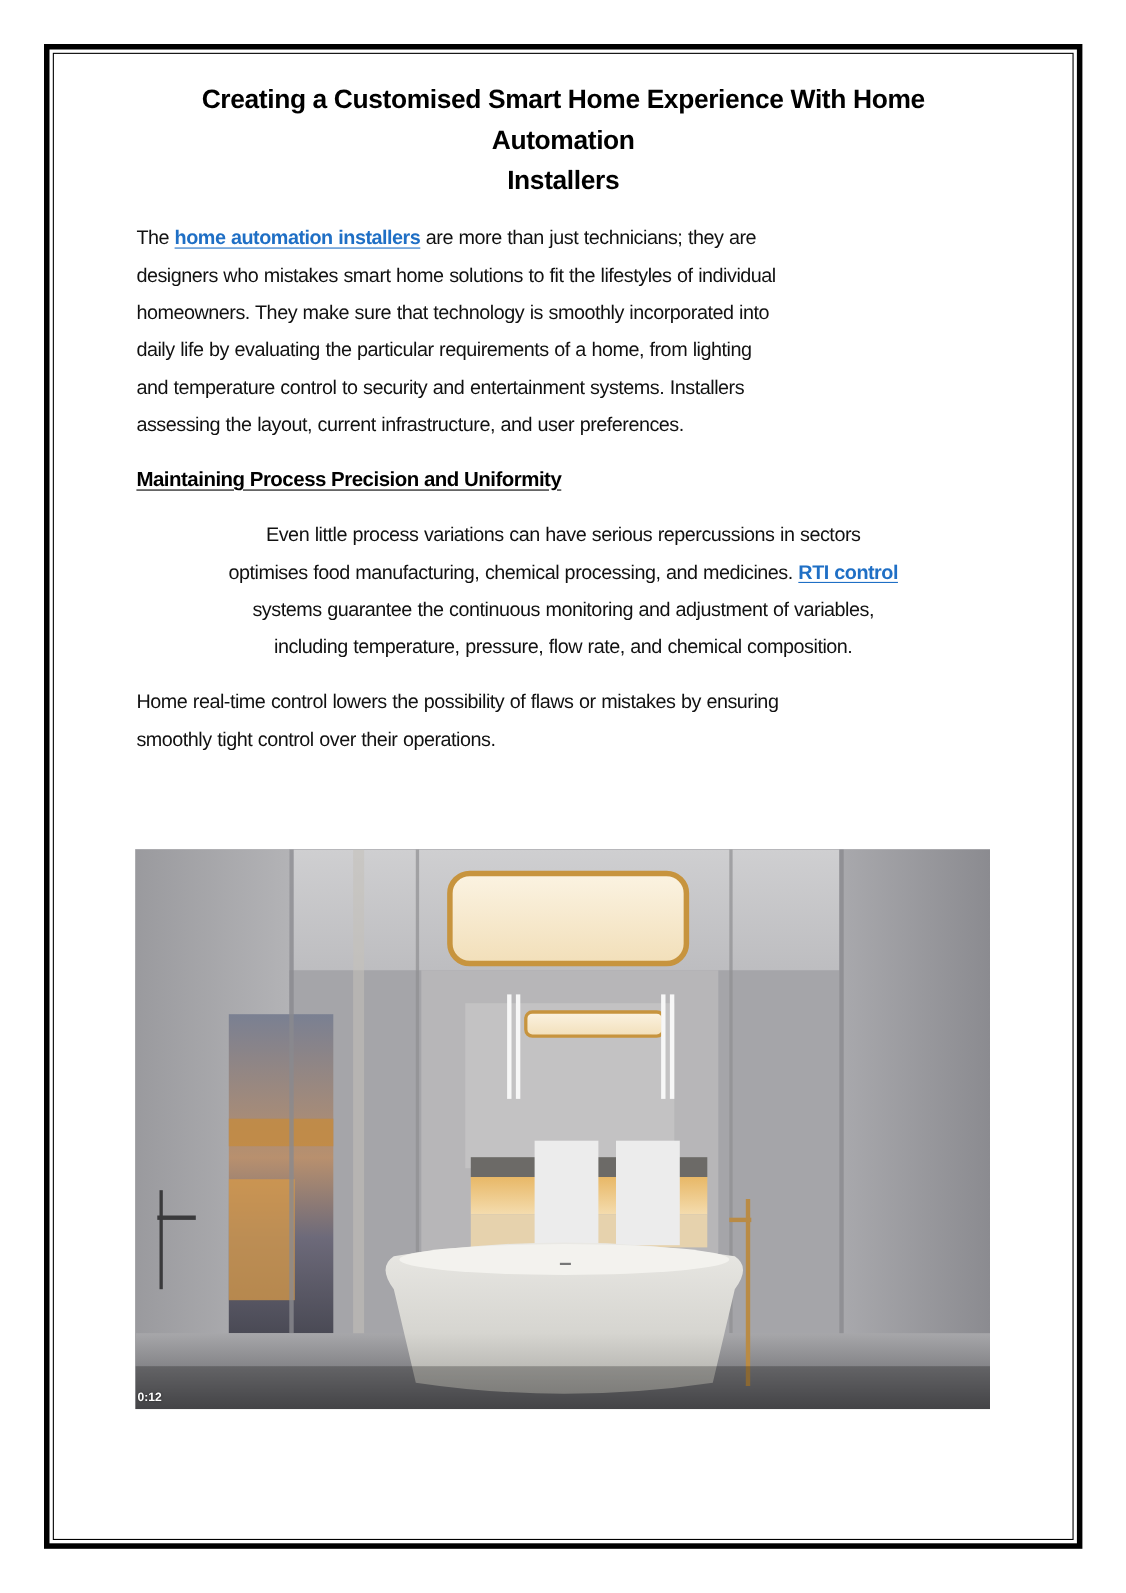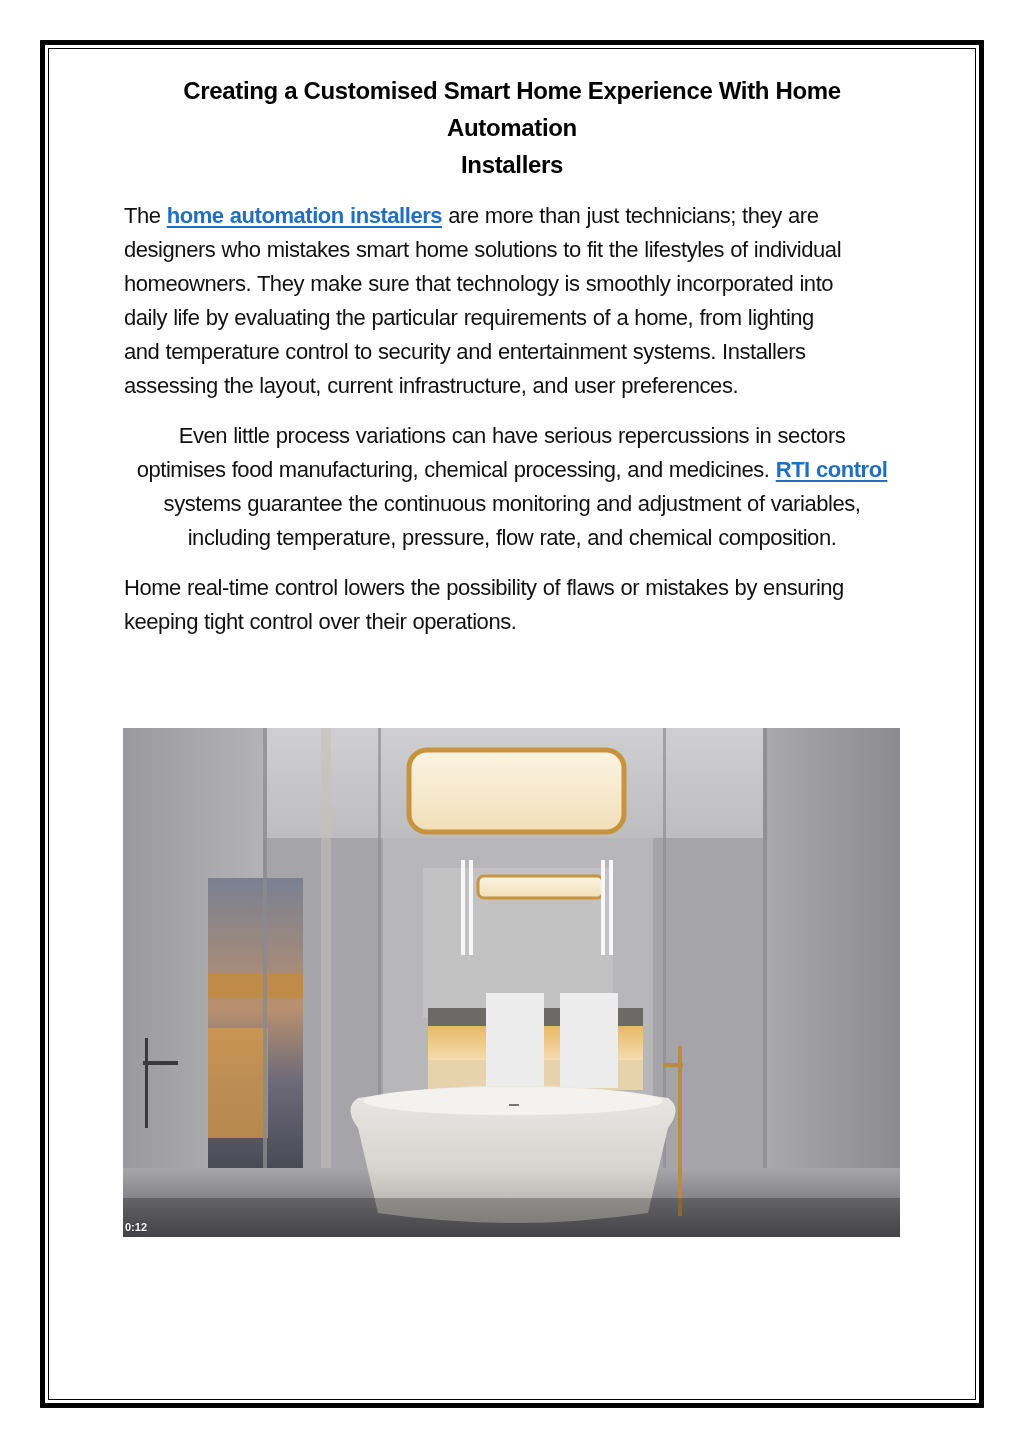--- a/index.html
+++ b/index.html
@@ -42,21 +42,21 @@
       margin: 0;
       text-align: center;
       font-weight: bold;
       font-size: 24px;
       line-height: 37px;
       letter-spacing: -0.35px;
       color: #000000;
     }
     .para {
       margin: 0;
-      font-size: 22px;
+      font-size: 18px;
       line-height: 34px;
       letter-spacing: -0.45px;
       word-spacing: 0.5px;
       white-space: nowrap;
     }
     .para .line { display: block; }
     .p1 { margin-top: 16px; }
     .section-heading {
       margin: 0;
       margin-top: 16px;
@@ -72,21 +72,21 @@
     .p3 { margin-top: 16px; }
     a.inline-link {
       color: #1f6fc5;
       font-weight: bold;
       text-decoration: underline;
       text-underline-offset: 3px;
     }
     .hero-image {
       position: absolute;
       left: 123px;
-      top: 728px;
+      top: 772px;
       width: 777px;
       height: 509px;
       overflow: hidden;
       background: #8f8f93;
     }
     .hero-image svg { display: block; }
     .video-timestamp {
       position: absolute;
       left: 2px;
       bottom: 4px;
@@ -112,31 +112,32 @@
 
   <p class="para p1">
     <span class="line"><span>The </span><a class="inline-link" href="#">home automation installers</a><span> are more than just technicians; they are</span></span>
     <span class="line">designers who mistakes smart home solutions to fit the lifestyles of individual</span>
     <span class="line">homeowners. They make sure that technology is smoothly incorporated into</span>
     <span class="line">daily life by evaluating the particular requirements of a home, from lighting</span>
     <span class="line">and temperature control to security and entertainment systems. Installers</span>
     <span class="line">assessing the layout, current infrastructure, and user preferences.</span>
   </p>
 
+  <h2 class="section-heading">Maintaining Process Precision and Uniformity</h2>
 
   <p class="para p2">
     <span class="line">Even little process variations can have serious repercussions in sectors</span>
     <span class="line"><span>optimises food manufacturing, chemical processing, and medicines. </span><a class="inline-link" href="#">RTI control</a></span>
     <span class="line">systems guarantee the continuous monitoring and adjustment of variables,</span>
     <span class="line">including temperature, pressure, flow rate, and chemical composition.</span>
   </p>
 
   <p class="para p3">
     <span class="line">Home real-time control lowers the possibility of flaws or mistakes by ensuring</span>
-    <span class="line">keeping tight control over their operations.</span>
+    <span class="line">smoothly tight control over their operations.</span>
   </p>
 </div>
 
 <div class="hero-image" aria-label="Luxury marble bathroom with freestanding bathtub, twin vessel basins, gold-trimmed ceiling lights, glass shower enclosures and a city-view window">
   <svg width="777" height="509" viewBox="0 0 777 509" xmlns="http://www.w3.org/2000/svg">
     <defs>
       <linearGradient id="wallL" x1="0" y1="0" x2="1" y2="0">
         <stop offset="0" stop-color="#9a9a9e"></stop>
         <stop offset="1" stop-color="#b3b3b6"></stop>
       </linearGradient>

